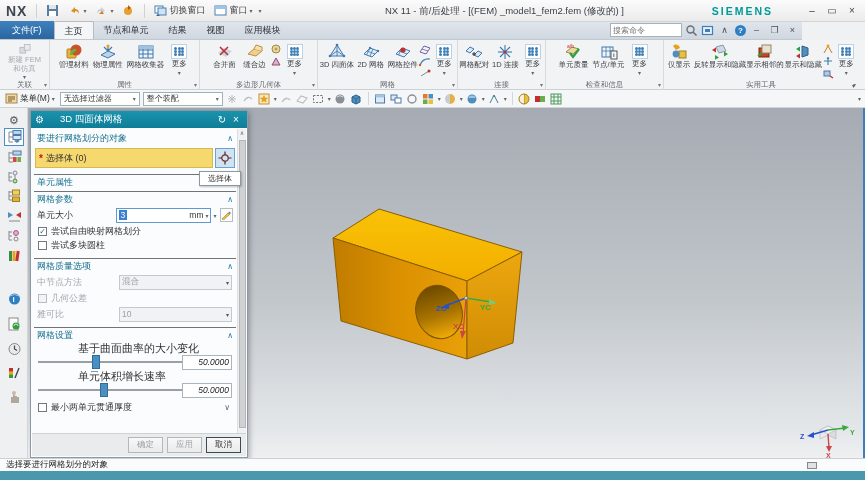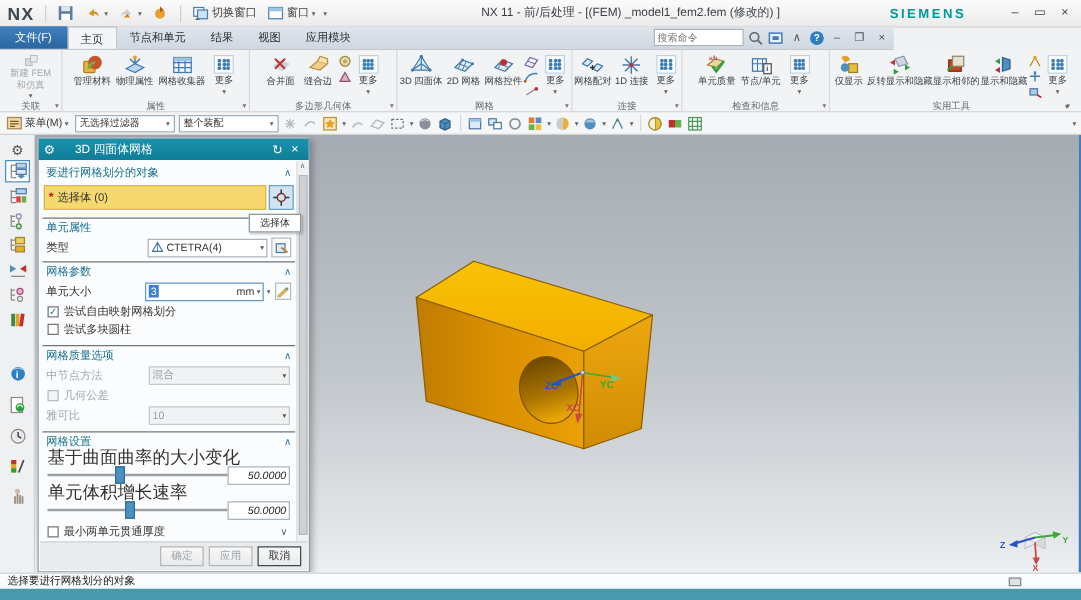--- a/index.html
+++ b/index.html
@@ -16,21 +16,21 @@
   .qat .vsep { width:1px; height:14px; background:#cfd1d3; margin:0 3px; }
   .qbtn { display:flex; align-items:center; gap:2px; height:18px; padding:0 3px; border-radius:2px; color:#444; }
   .qicon { width:13px; height:13px; display:inline-block; }
   .dd { font-size:6px; color:#666; }
   .win-title { position:absolute; left:385px; top:0; height:22px; line-height:22px; font-size:9.5px; color:#3a3f44; white-space:nowrap; }
   .brand { position:absolute; right:92px; top:0; height:22px; line-height:22px; font-weight:bold; font-size:10.5px; letter-spacing:2px; color:#009a9a; }
   .winbtns { position:absolute; right:4px; top:0; height:22px; display:flex; align-items:center; gap:2px; }
   .wbtn { width:18px; height:16px; text-align:center; line-height:15px; font-size:10px; color:#444; border-radius:2px; }
 
   
-  .tabrow { position:absolute; left:0; top:22px; width:715px; height:18px;
+  .tabrow { position:absolute; left:0; top:22px; width:802px; height:18px;
     background:linear-gradient(#dfe5ec,#cfd7e0); border-bottom:1px solid #c2c8ce; display:flex; align-items:flex-end; }
   .tab-file { height:18px; padding:0 12px; background:linear-gradient(#3f81bd,#2a66a0); color:#fff; line-height:18px; font-size:9px; }
   .tab { height:18px; padding:0 10px; line-height:18px; font-size:9px; color:#2a2f35; }
   .tab.active { background:#f4f5f6; border:1px solid #b8bcc0; border-bottom:none; border-radius:2px 2px 0 0; }
   .tabrow-right { position:absolute; right:2px; top:1px; display:flex; align-items:center; gap:3px; }
   .search-box { display:flex; align-items:center; width:72px; height:14px; background:#fff; border:1px solid #a9b1b9; padding:0 2px; }
   .search-box input { border:none; outline:none; width:56px; font-size:8px; font-family:"Liberation Sans",sans-serif; color:#888; background:transparent; }
   .mini-btn { width:15px; height:14px; display:flex; align-items:center; justify-content:center; font-size:9px; color:#4a5056; }
   .help-dot { width:11px; height:11px; border-radius:50%; background:#2d7fc1; color:#fff; font-size:8px; font-weight:bold;
     display:flex; align-items:center; justify-content:center; }
@@ -105,21 +105,21 @@
   .drop .da { margin-left:auto; font-size:6px; color:#555; padding-left:3px; }
   .drop.dis { background:#f1f2f3; color:#9aa0a5; border-color:#c5c9cd; }
   .sq-btn { width:16px; height:16px; margin-left:3px; border:1px solid #b5bcc2; background:#fafbfc; display:flex; align-items:center; justify-content:center; }
   .num-input { width:100px; height:15px; background:#fff; border:1px solid #5b9bd0; display:flex; align-items:center; font-size:8.5px; padding:0 2px; }
   .numsel { background:#3a7fd0; color:#fff; padding:0 2px; }
   .unit { margin-left:auto; display:flex; align-items:center; gap:2px; color:#333; }
   .cb-row { display:flex; align-items:center; height:13px; padding:0 4px; margin-top:1px; font-size:9px; color:#333; }
   .cb-row.dis { color:#a3a7ab; }
   .cbox { width:9px; height:9px; border:1px solid #777; background:#fff; margin-right:4px; font-size:8px; line-height:8px; color:#0c7a94; text-align:center; }
   .cbox.dis { border-color:#b9bdc1; background:#f2f3f4; }
-  .lab-row { height:12px; padding:0 4px; font-size:14px; color:#333; display:flex; align-items:center; }
+  .lab-row { height:12px; padding:0 4px; font-size:11px; color:#333; display:flex; align-items:center;margin-left:40px; }
   .slider-row { display:flex; align-items:center; height:16px; padding:0 4px;font-style:italic; }
   .track { position:relative; width:146px; height:2px; background:#9aa0a5; }
   .thumb { position:absolute; top:-6px; width:8px; height:14px; background:#4a90c0; border:1px solid #2e6e99; }
   .val-box { margin-left:auto; width:50px; height:15px; background:#fff; border:1px solid #aab4bd; font-size:8.5px;
     display:flex; align-items:center; justify-content:flex-end; padding:0 2px; color:#222; }
   .scroll-more { margin-left:auto; color:#667; font-size:8px; padding-right:2px; }
   .dlg-footer { position:absolute; left:1px; right:1px; bottom:1px; height:23px; background:#e9ebed; border-top:1px solid #cfd2d5;
     display:flex; align-items:center; justify-content:flex-end; gap:4px; padding:0 5px; }
   .fbtn { height:16px; padding:0 8px; background:linear-gradient(#f8f8f8,#e9eaeb); border:1px solid #b4b8bb; font-size:8.5px; color:#333;
     font-family:"Liberation Sans",sans-serif; }
@@ -851,37 +851,20 @@
             <circle cx="7" cy="7" r="3.2" fill="none" stroke="#8a2a2a" stroke-width="1.2"></circle>
             <path d="M7 0.5 V4 M7 10 V13.5 M0.5 7 H4 M10 7 H13.5" stroke="#334" stroke-width="1.2"></path>
           </svg>
         </div>
       </div>
 
       <div class="sec-h" style="margin-top:6px">
         <span>单元属性</span>
           <span class="chev">∧</span>
       </div>
-      <div class="frow">
-        <span class="lbl">类型</span>
-        <div class="drop" style="width:97px">
-          <svg width="10" height="10" viewBox="0 0 10 10" style="margin-right:2px">
-              <path d="M5 1 L1 8 L9 8 Z" fill="none" stroke="#3f79ad" stroke-width="1"></path>
-              <path d="M5 1 L5 8" stroke="#3f79ad" stroke-width="0.7"></path>
-            </svg>
-          <span>CTETRA(4)</span>
-          <span class="da">▾</span>
-        </div>
-        <div class="sq-btn">
-          <svg width="11" height="11" viewBox="0 0 11 11">
-              <rect x="1" y="2" width="7" height="7" fill="#dceaf6" stroke="#4f79a8"></rect>
-              <path d="M5 5 l5 4" stroke="#c08020" stroke-width="1.4"></path>
-            </svg>
-        </div>
-      </div>
 
       <div class="sec-h" style="margin-top:2px">
         <span>网格参数</span>
           <span class="chev">∧</span>
       </div>
       <div class="frow">
         <span class="lbl">单元大小</span>
         <div class="num-input">
           <span class="numsel">3</span>
           <span class="unit">

